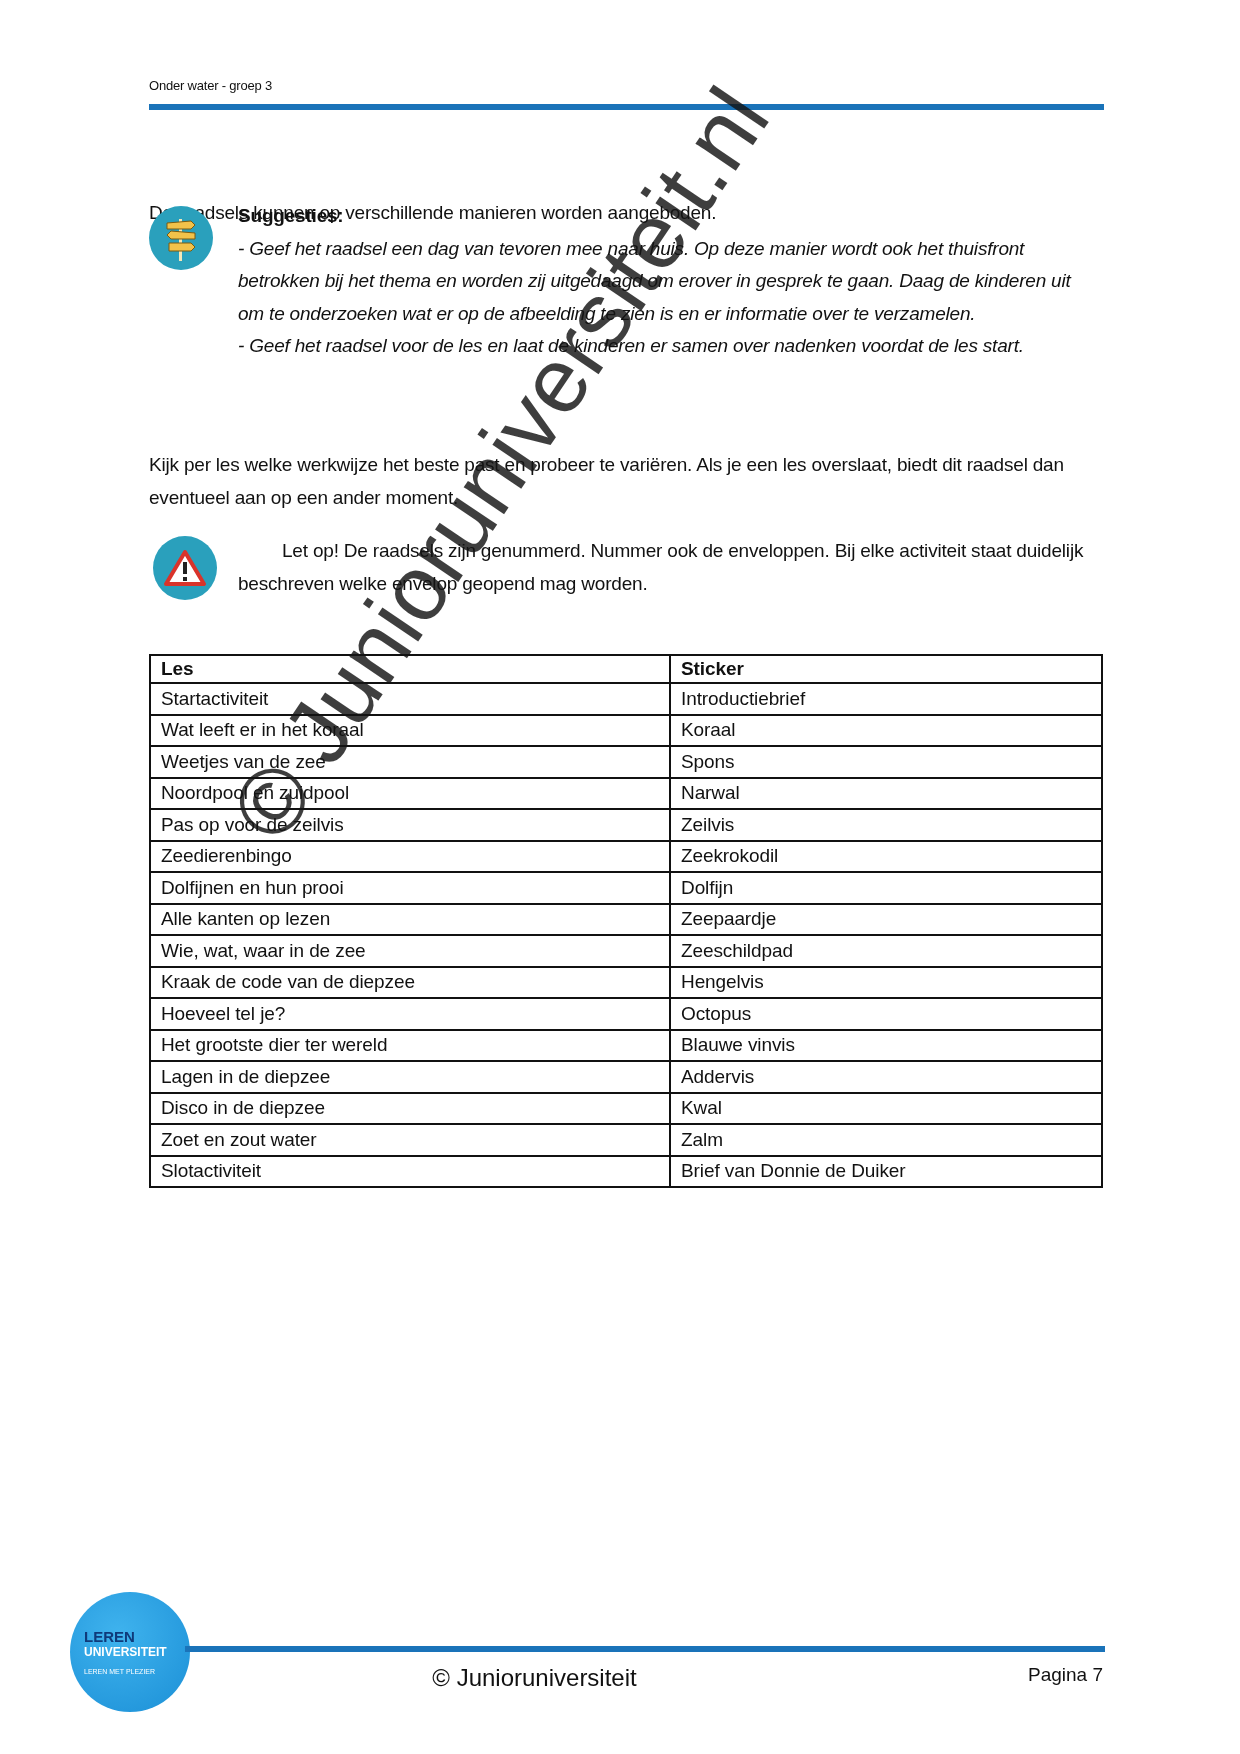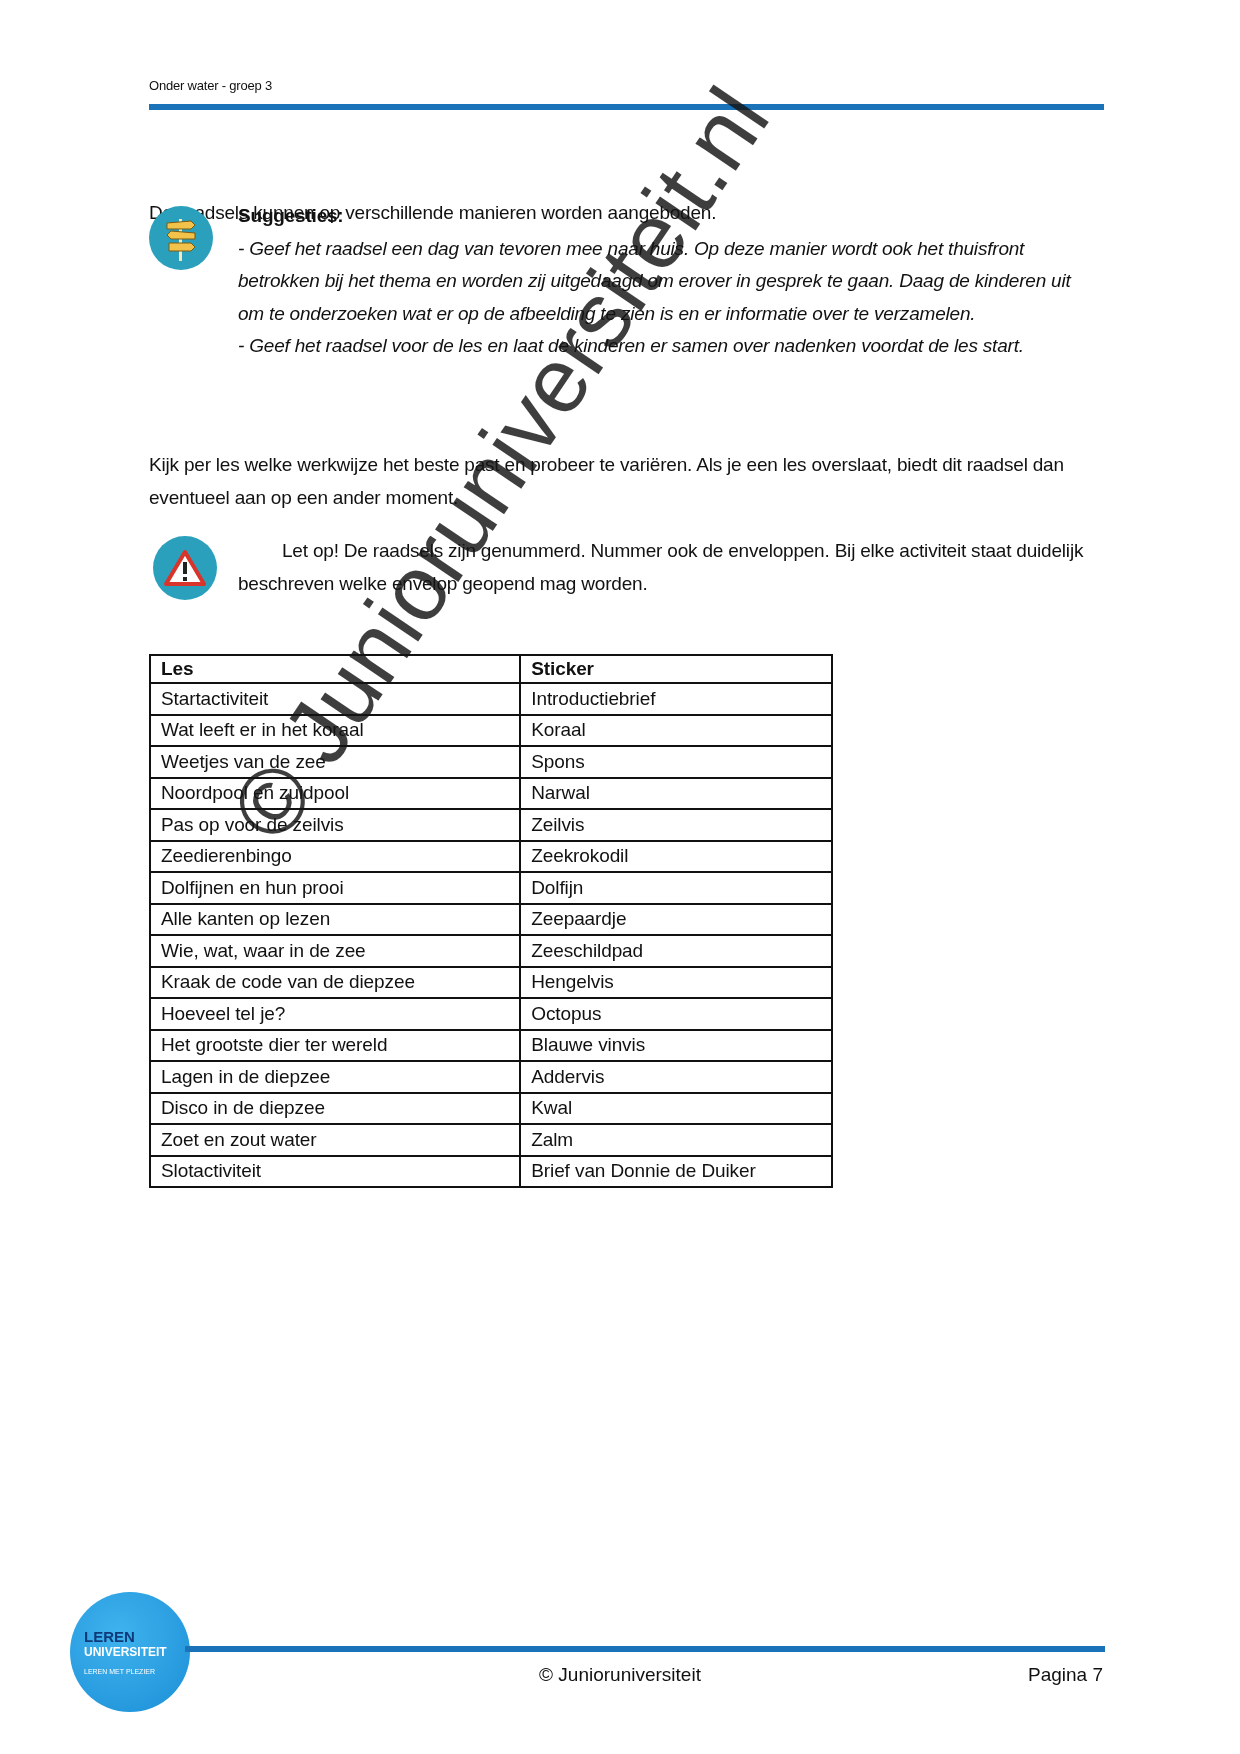--- a/index.html
+++ b/index.html
@@ -21,21 +21,21 @@
   }
   .sugg-icon { left: 149px; top: 206px; }
   .warn-icon { left: 153px; top: 536px; }
   .sugg-block { position: absolute; left: 238px; top: 200px; width: 860px; font-size: 19px; line-height: 32.5px; letter-spacing: -0.2px; }
   .sugg-title { font-weight: bold; }
   .sugg-text { font-style: italic; }
   .kijk { top: 448px; width: 950px; }
   .letop-block { position: absolute; left: 238px; top: 534px; width: 860px; font-size: 19px; line-height: 33px; letter-spacing: -0.2px; }
   .letop-strong { font-weight: normal; margin-left: 44px; }
   table.les-table {
-    position: absolute; left: 149px; top: 654px; border-collapse: collapse; width: 684px;
+    position: absolute; left: 149px; top: 654px; border-collapse: collapse; width: 954px;
     font-size: 19px; letter-spacing: -0.1px; padding-left: 26px;
   }
   table.les-table td, table.les-table th {
     border: 2px solid #111; padding: 0 10px; height: 29.5px; text-align: left; vertical-align: middle;
   }
   table.les-table th { font-weight: bold; height: 26px; }
   table.les-table col.c1 { width: 431px; }
   table.les-table col.c2 { width: 358px; }
   .watermark {
     position: absolute; left: 210px; top: 800px; width: 900px;
@@ -47,21 +47,21 @@
     position: absolute; left: 185px; top: 1646px; width: 920px; height: 6px; background: #1a73b9;
   }
   .footer-logo {
     position: absolute; left: 70px; top: 1592px; width: 120px; height: 120px; border-radius: 50%;
     background: radial-gradient(circle at 40% 35%, #3fb3ee, #1b8fd6);
     display: flex; flex-direction: column; align-items: flex-start; justify-content: center; padding-left: 14px; box-sizing: border-box;
   }
   .logo-line1 { color: #0f3a7a; font-weight: bold; font-size: 15px; line-height: 16px; }
   .logo-line2 { color: #ffffff; font-weight: bold; font-size: 12px; line-height: 14px; }
   .logo-line3 { color: #ffffff; font-size: 7px; line-height: 9px; margin-top: 8px; }
-  .footer-copy { position: absolute; left: 0; width: 1240px; top: 1664px; text-align: center; font-size: 19px; }
+  .footer-copy { position: absolute; left: 0; width: 1069px; top: 1664px; text-align: center; font-size: 24px; }
   .footer-page { position: absolute; right: 137px; top: 1664px; font-size: 19px; margin-left: 28px; }
 </style>
 </head>
 <body>
 
 <div class="header-title">Onder water - groep 3</div>
 <div class="header-rule"></div>
 
 <div class="para intro">De raadsels kunnen op verschillende manieren worden aangeboden.</div>
 

